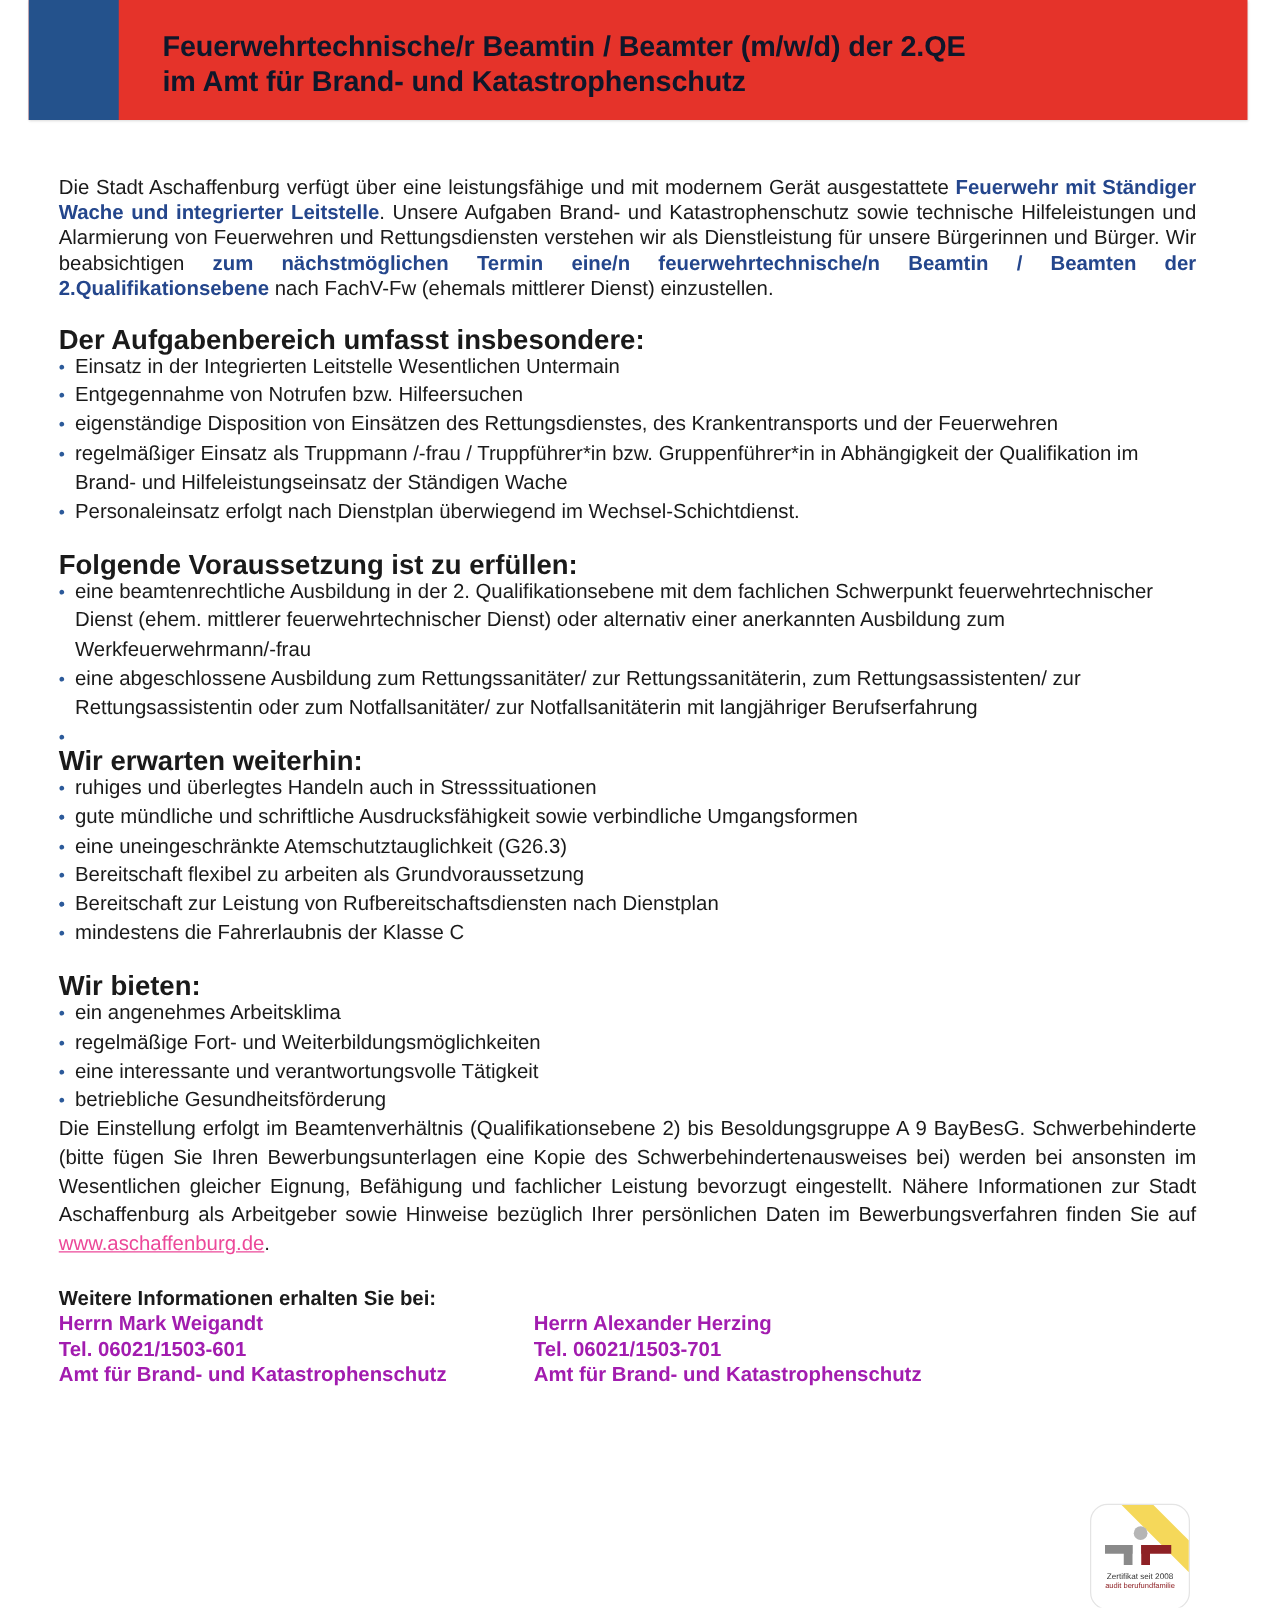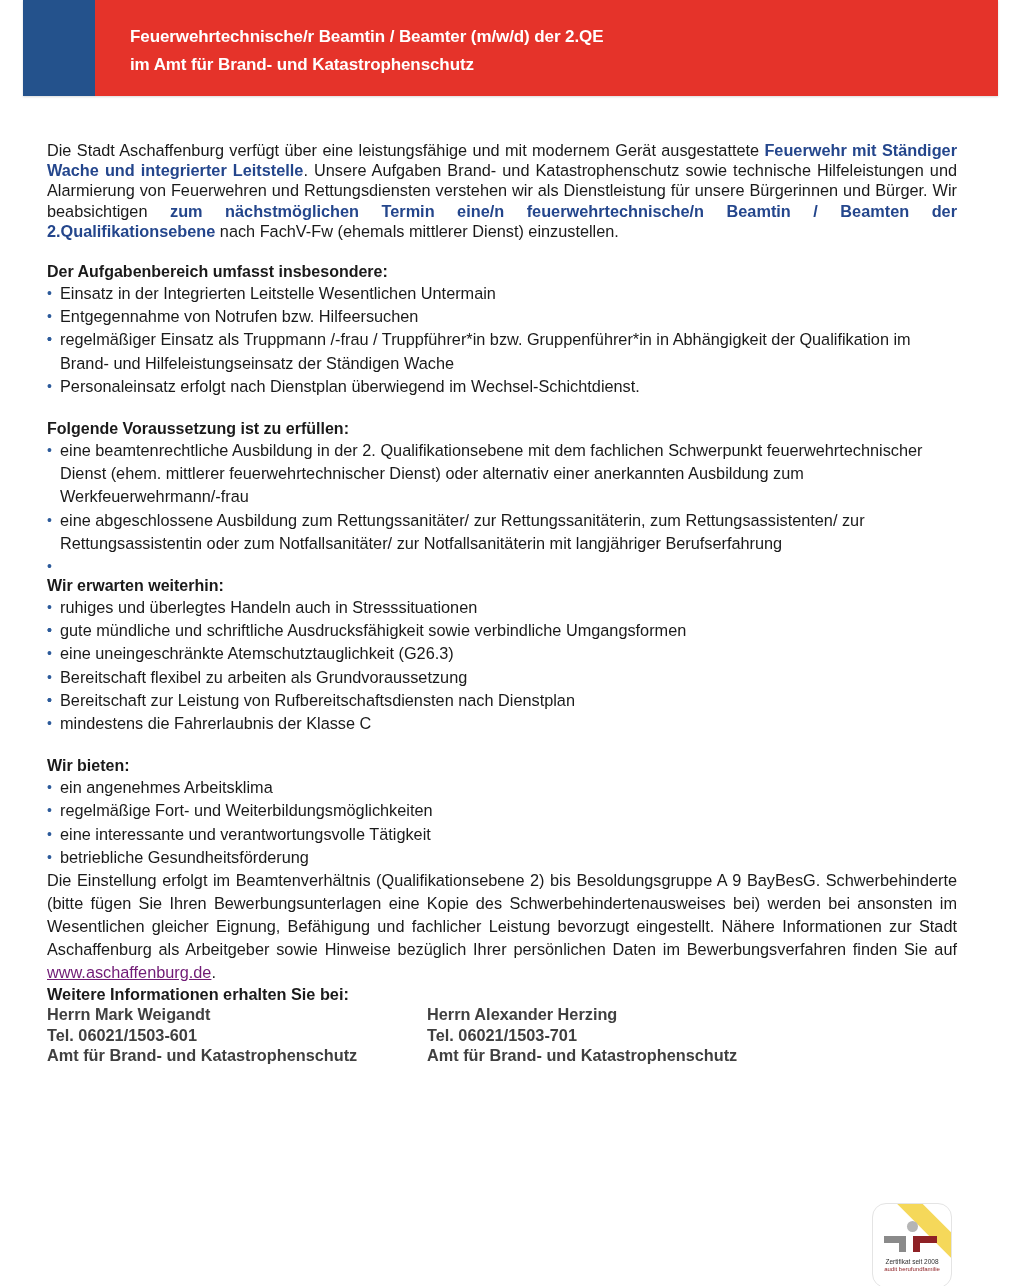--- a/index.html
+++ b/index.html
@@ -8,42 +8,42 @@
     font-family: "Liberation Sans", sans-serif; color: #1a1a1a;
   }
   .header {
     position: absolute; left: 23px; top: 0; width: 975px; height: 96px;
     background: #e5332a; box-shadow: 0 1px 2px rgba(0,0,0,0.15);
   }
   .header .band {
     position: absolute; left: 0; top: 0; width: 72px; height: 96px; background: #24528c;
   }
   .header .title {
-    position: absolute; left: 107px; top: 23px; color: #ffffff;
-    font-weight: bold; font-size: 17px; line-height: 28px; letter-spacing: -0.1px;
+    position: absolute; left: 107px; top: 23px; color: #0f172a;
+    font-weight: bold; font-size: 23px; line-height: 28px; letter-spacing: -0.1px;
   }
   .content {
     position: absolute; left: 47px; top: 140px; width: 910px;
     font-size: 16.3px; line-height: 20.2px;
   }
   .blue { color: #24468c; font-weight: bold; }
   p.intro, p.outro { margin: 0; text-align: justify; }
   .section { margin-top: 21px; }
-  .section h3 { margin: 0; font-size: 16px; font-weight: bold; line-height: 20px; }
+  .section h3 { margin: 0; font-size: 22px; font-weight: bold; line-height: 20px; }
   ul { list-style: none; margin: 0; padding: 0; }
   ul li { position: relative; padding-left: 13px; line-height: 23.2px; }
   ul li .bullet {
     position: absolute; left: 0; top: 0; color: #2c5a9a; font-size: 14px;
   }
   .outro { margin-top: 12px; line-height: 23px; }
-  .outro a { color: #701a75; }
-  .contact { }
+  .outro a { color: #ec4899; }
+  .contact { margin-top: 22px; }
   .contact h3 { margin: 0; font-size: 16.3px; font-weight: bold; line-height: 20px; }
   .contact .cols { display: flex; }
-  .contact .col { width: 380px; color: #404040; font-weight: bold; line-height: 20.5px; }
+  .contact .col { width: 380px; color: #a21caf; font-weight: bold; line-height: 20.5px; }
   .badge {
     position: absolute; left: 872px; top: 1203px; width: 78px; height: 83px;
     background: #ffffff; border: 1px solid #e4e4e4; border-radius: 14px; overflow: hidden;
   }
   .badge .ribbon {
     position: absolute; right: -18px; top: 10px; width: 80px; height: 18px;
     background: #f5d85a; transform: rotate(45deg);
   }
   .badge .dot { position: absolute; left: 34px; top: 17px; width: 11px; height: 11px; border-radius: 50%; background: #b5b5b5; }
   .badge .lshape1 { position: absolute; left: 11px; top: 32px; width: 22px; height: 7px; background: #8a8a8a; }
@@ -65,21 +65,21 @@
 </div>
 
 <div class="content">
   <p class="intro"><span>Die Stadt Aschaffenburg verfügt über eine leistungsfähige und mit modernem Gerät ausgestattete </span><span class="blue">Feuerwehr mit Ständiger Wache und integrierter Leitstelle</span><span>. Unsere Aufgaben Brand- und Katastrophenschutz sowie technische Hilfeleistungen und Alarmierung von Feuerwehren und Rettungsdiensten verstehen wir als Dienstleistung für unsere Bürgerinnen und Bürger. Wir beabsichtigen </span><span class="blue">zum nächstmöglichen Termin eine/n feuerwehrtechnische/n Beam­tin / Beamten der 2.Qualifikationsebene</span><span> nach FachV-Fw (ehemals mittlerer Dienst) einzustellen.</span></p>
 
   <div class="section">
     <h3>Der Aufgabenbereich umfasst insbesondere:</h3>
     <ul>
       <li><span class="bullet">•</span><span>Einsatz in der Integrierten Leitstelle Wesentlichen Untermain</span></li>
       <li><span class="bullet">•</span><span>Entgegennahme von Notrufen bzw. Hilfeersuchen</span></li>
-      <li><span class="bullet">•</span></li>
+      <li><span class="bullet">•</span><span>eigenständige Disposition von Einsätzen des Rettungsdienstes, des Krankentransports und der Feuerwehren</span></li>
       <li><span class="bullet">•</span><span>regelmäßiger Einsatz als Truppmann /-frau / Truppführer*in bzw. Gruppenführer*in in Abhängigkeit der Qualifika­tion im Brand- und Hilfeleistungseinsatz der Ständigen Wache</span></li>
       <li><span class="bullet">•</span><span>Personaleinsatz erfolgt nach Dienstplan überwiegend im Wechsel-Schichtdienst.</span></li>
     </ul>
   </div>
 
   <div class="section">
     <h3>Folgende Voraussetzung ist zu erfüllen:</h3>
     <ul>
       <li><span class="bullet">•</span><span>eine beamtenrechtliche Ausbildung in der 2. Qualifikationsebene mit dem fachlichen Schwerpunkt feuerwehrtechni­scher Dienst (ehem. mittlerer feuerwehrtechnischer Dienst) oder alternativ einer anerkannten Ausbildung zum Werkfeuerwehrmann/-frau</span></li>
       <li><span class="bullet">•</span><span>eine abgeschlossene Ausbildung zum Rettungssanitäter/ zur Rettungssanitäterin, zum Rettungsassistenten/ zur Rettungsassistentin oder zum Notfallsanitäter/ zur Notfallsanitäterin mit langjähriger Berufserfahrung</span></li>

